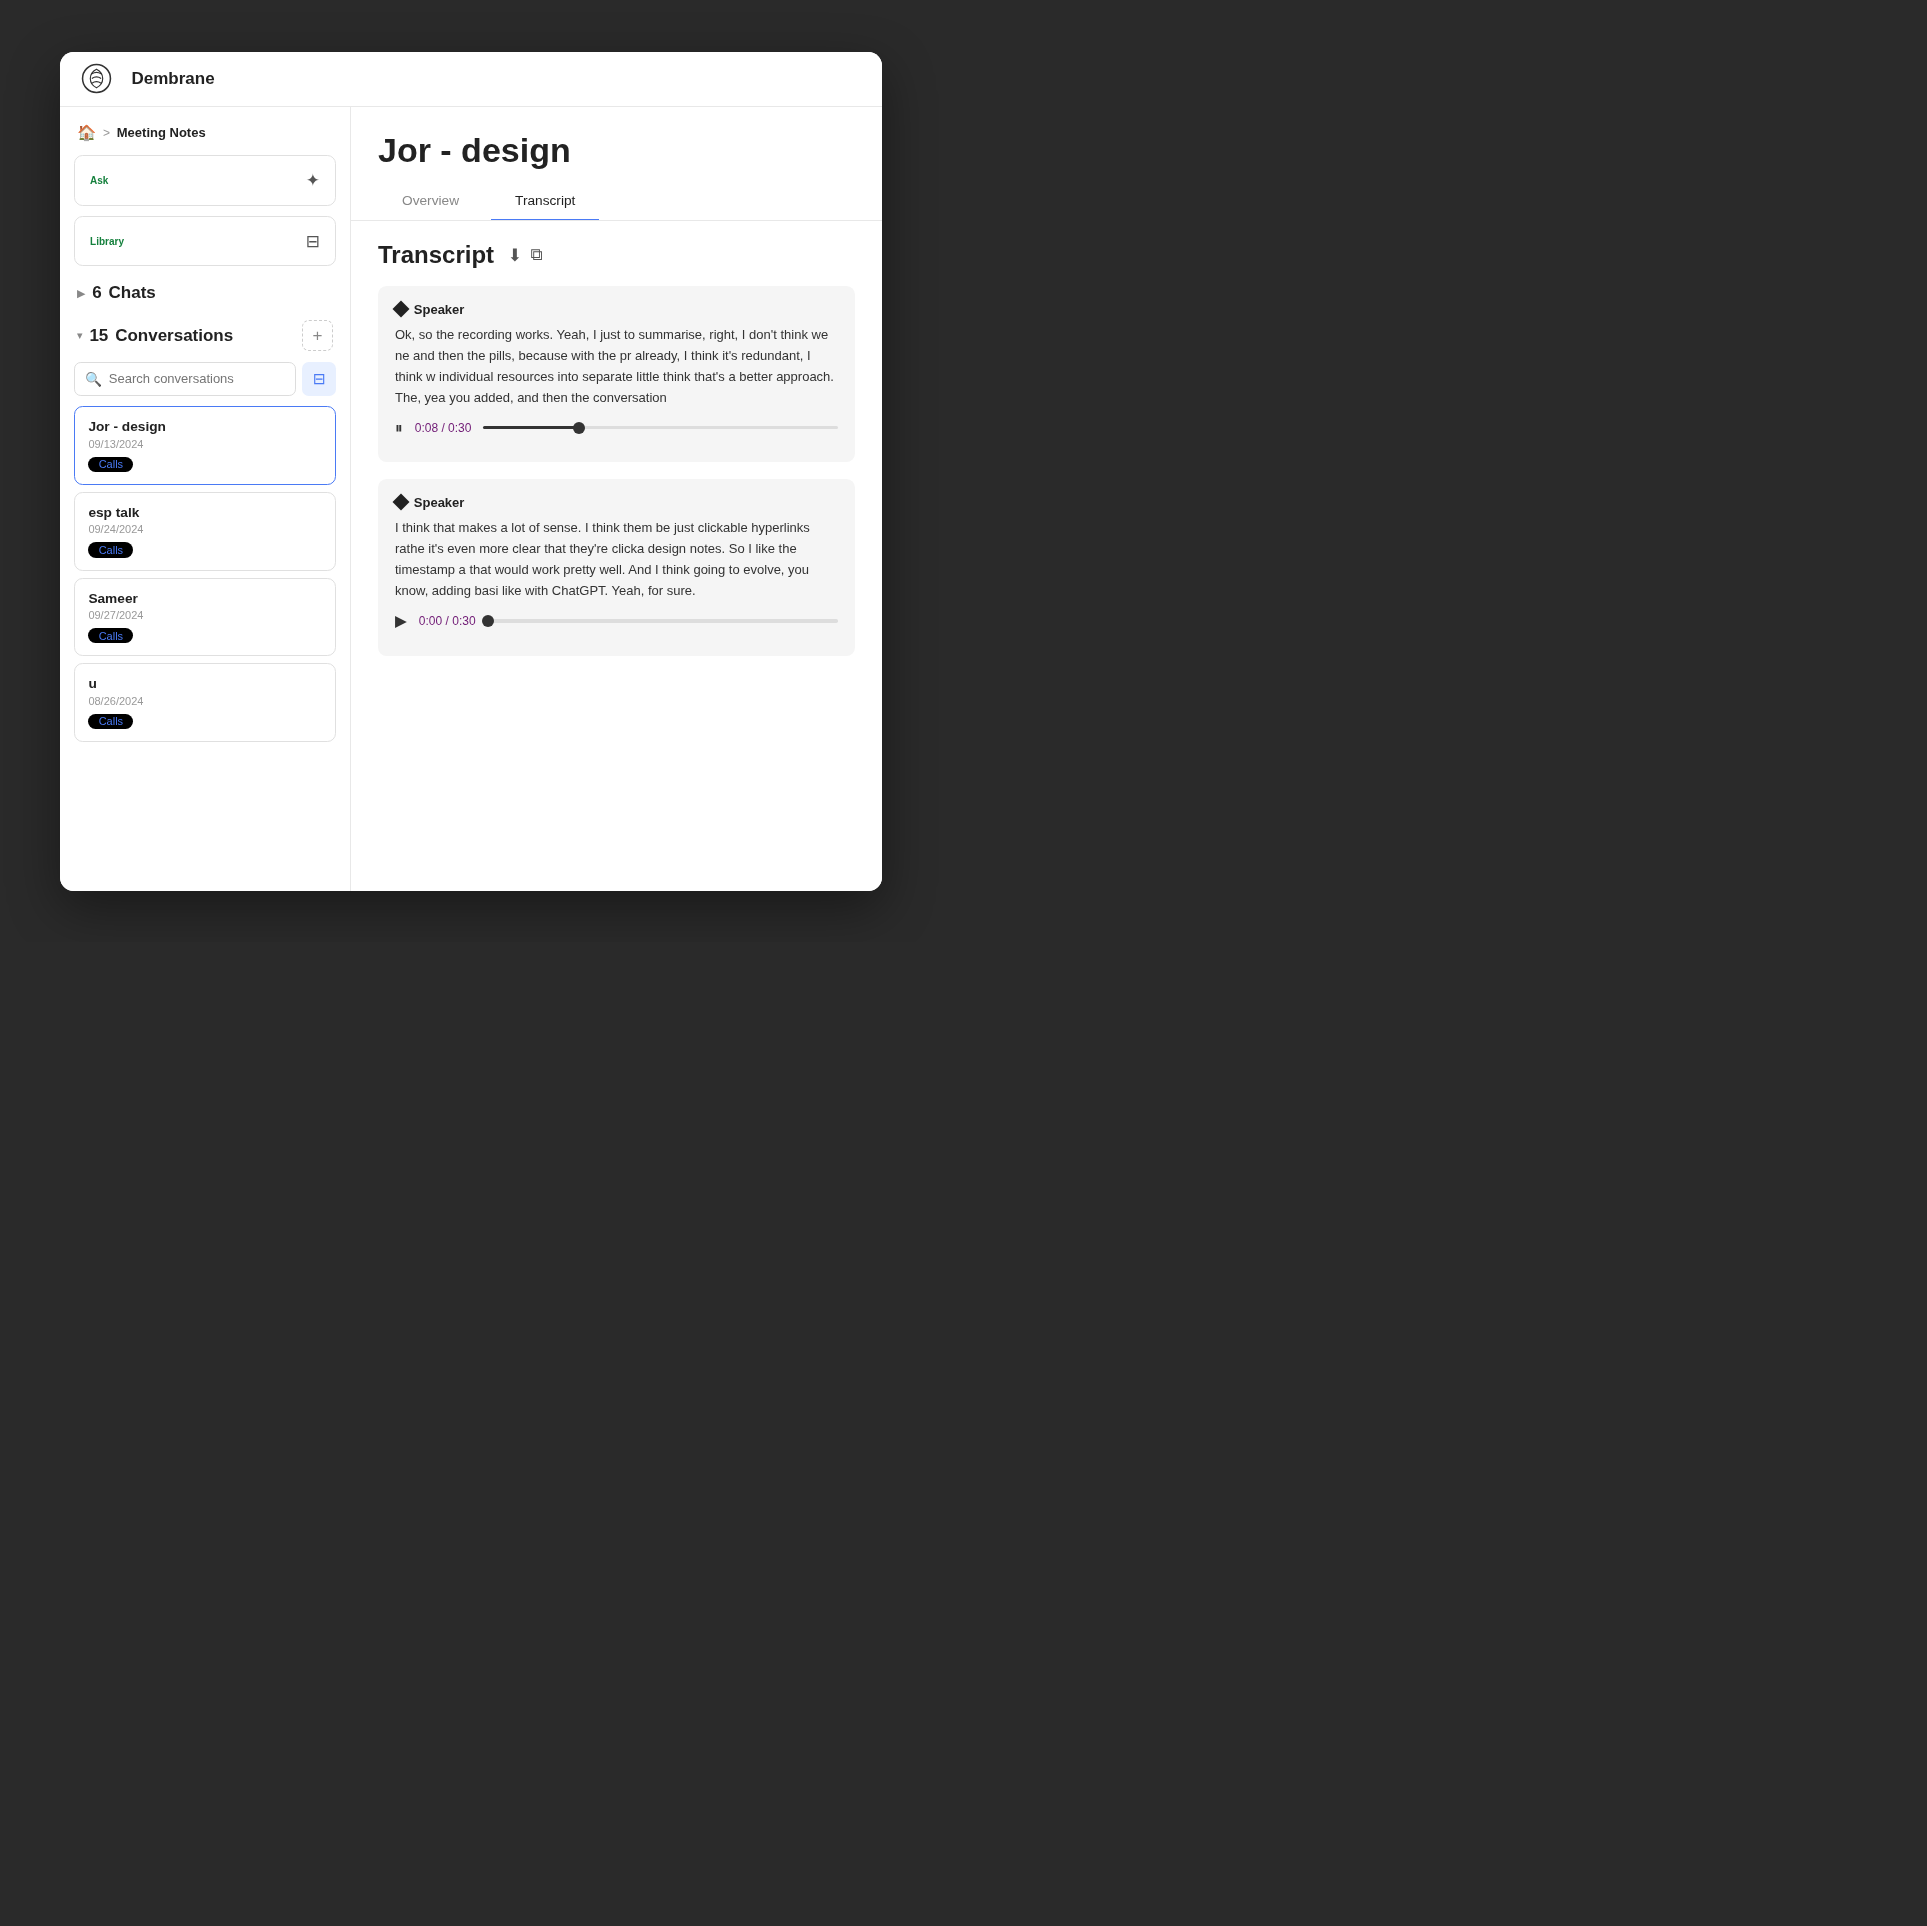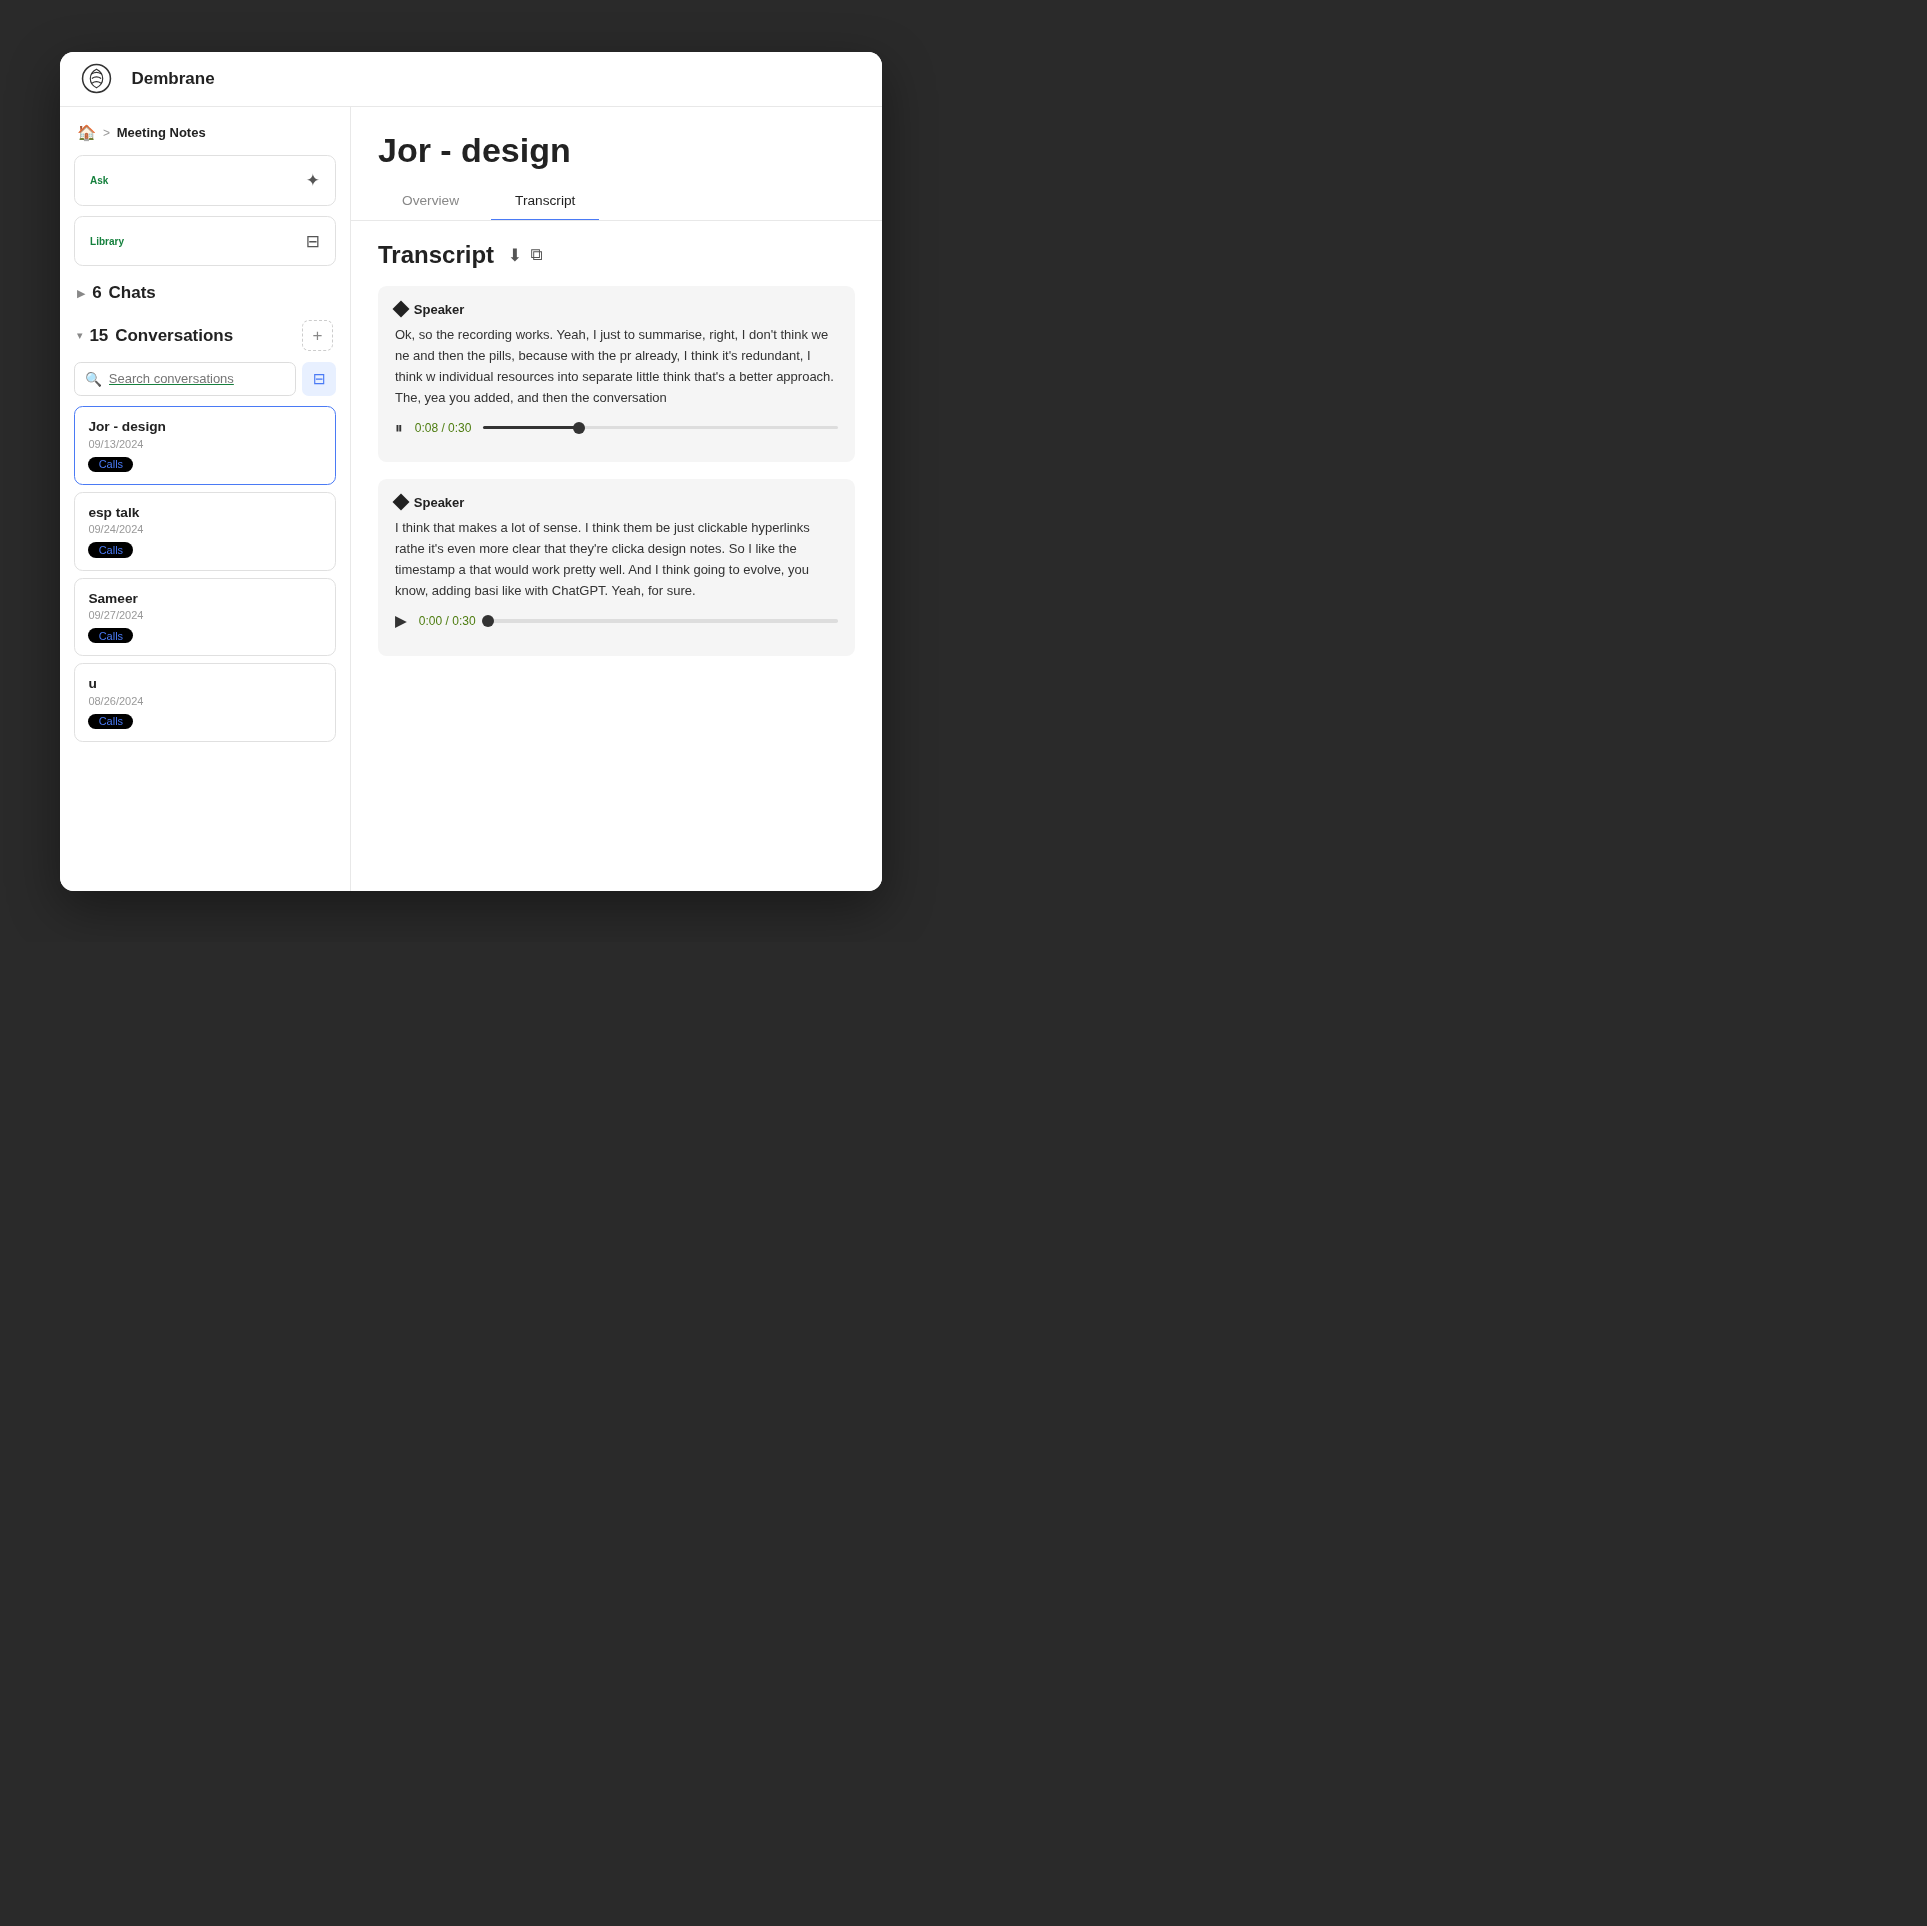--- a/index.html
+++ b/index.html
@@ -216,21 +216,20 @@
     }
 
     .search-input {
       border: none;
       outline: none;
       font-size: 13px;
       color: #15803d;
       background: transparent;
       width: 100%;
       padding: 8.6px 0;
-      text-decoration: underline;
     }
 
     .filter-button {
       width: 34px;
       height: 34px;
       background: #e8f0ff;
       border: none;
       border-radius: 6.8px;
       display: flex;
       align-items: center;
@@ -404,21 +403,21 @@
     .play-btn {
       background: none;
       border: none;
       cursor: pointer;
       font-size: 15.4px;
       color: #333;
     }
 
     .audio-time {
       font-size: 12px;
-      color: #4d7c0f;
+      color: #701a75;
       white-space: nowrap;
     }
 
     .audio-track {
       flex: 1;
       height: 3.4px;
       background: #ddd;
       border-radius: 1.7px;
       position: relative;
     }

